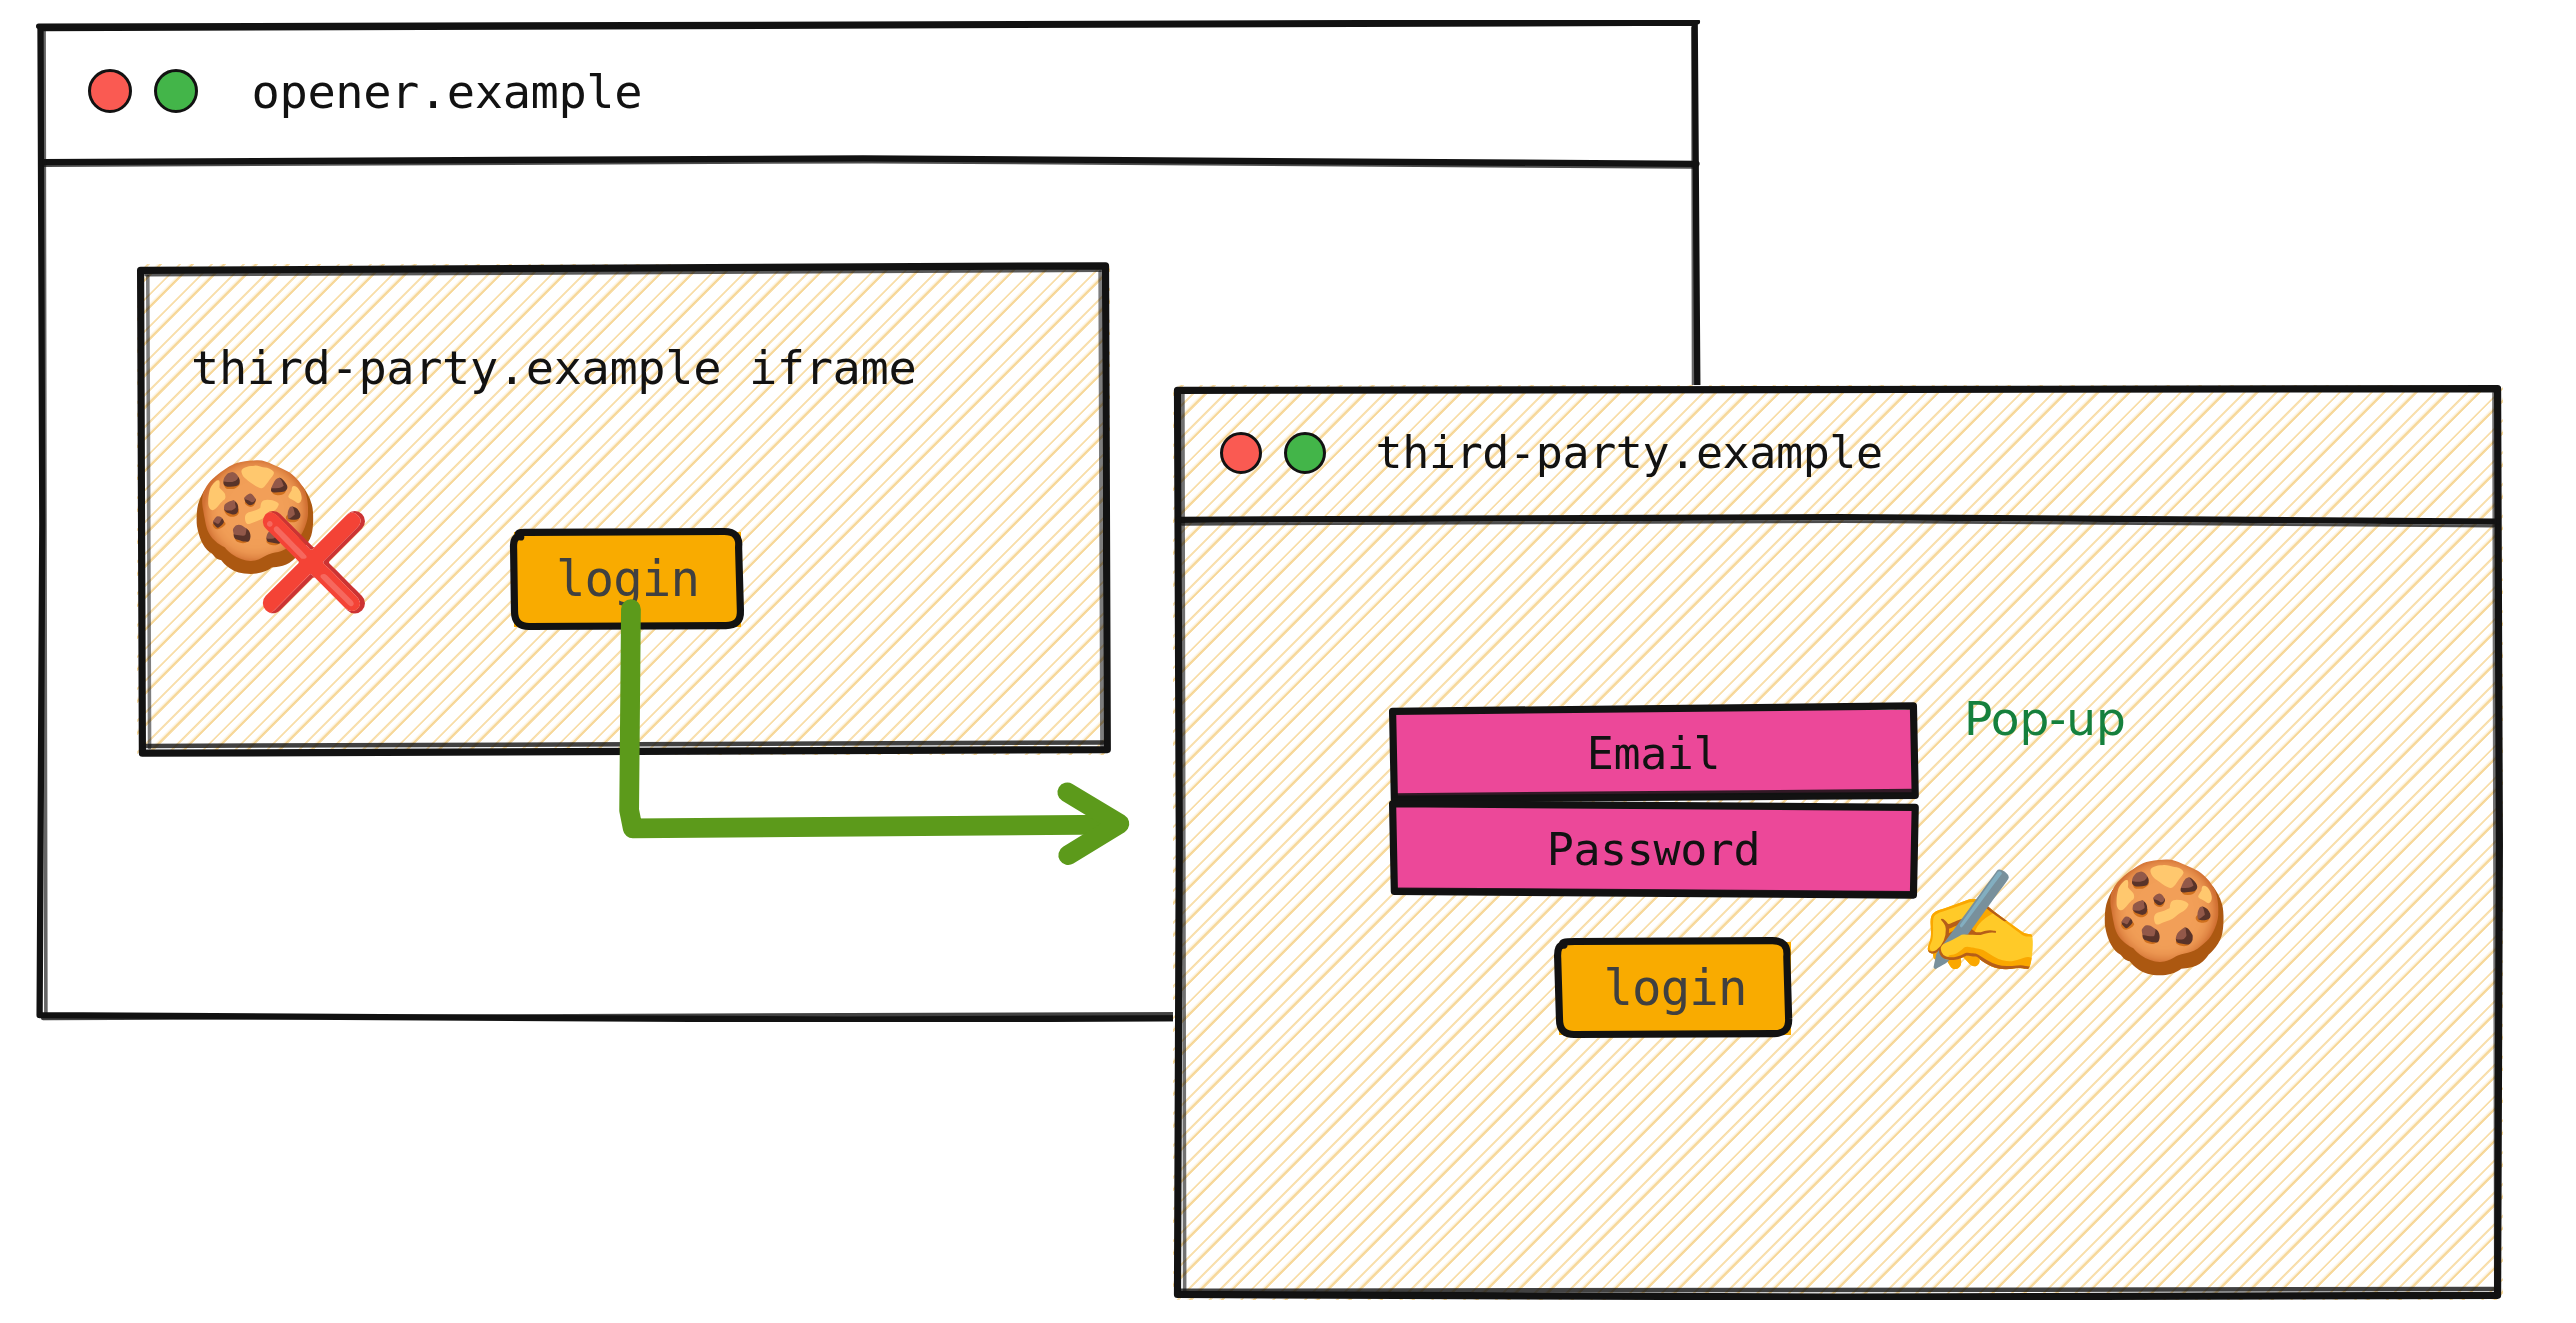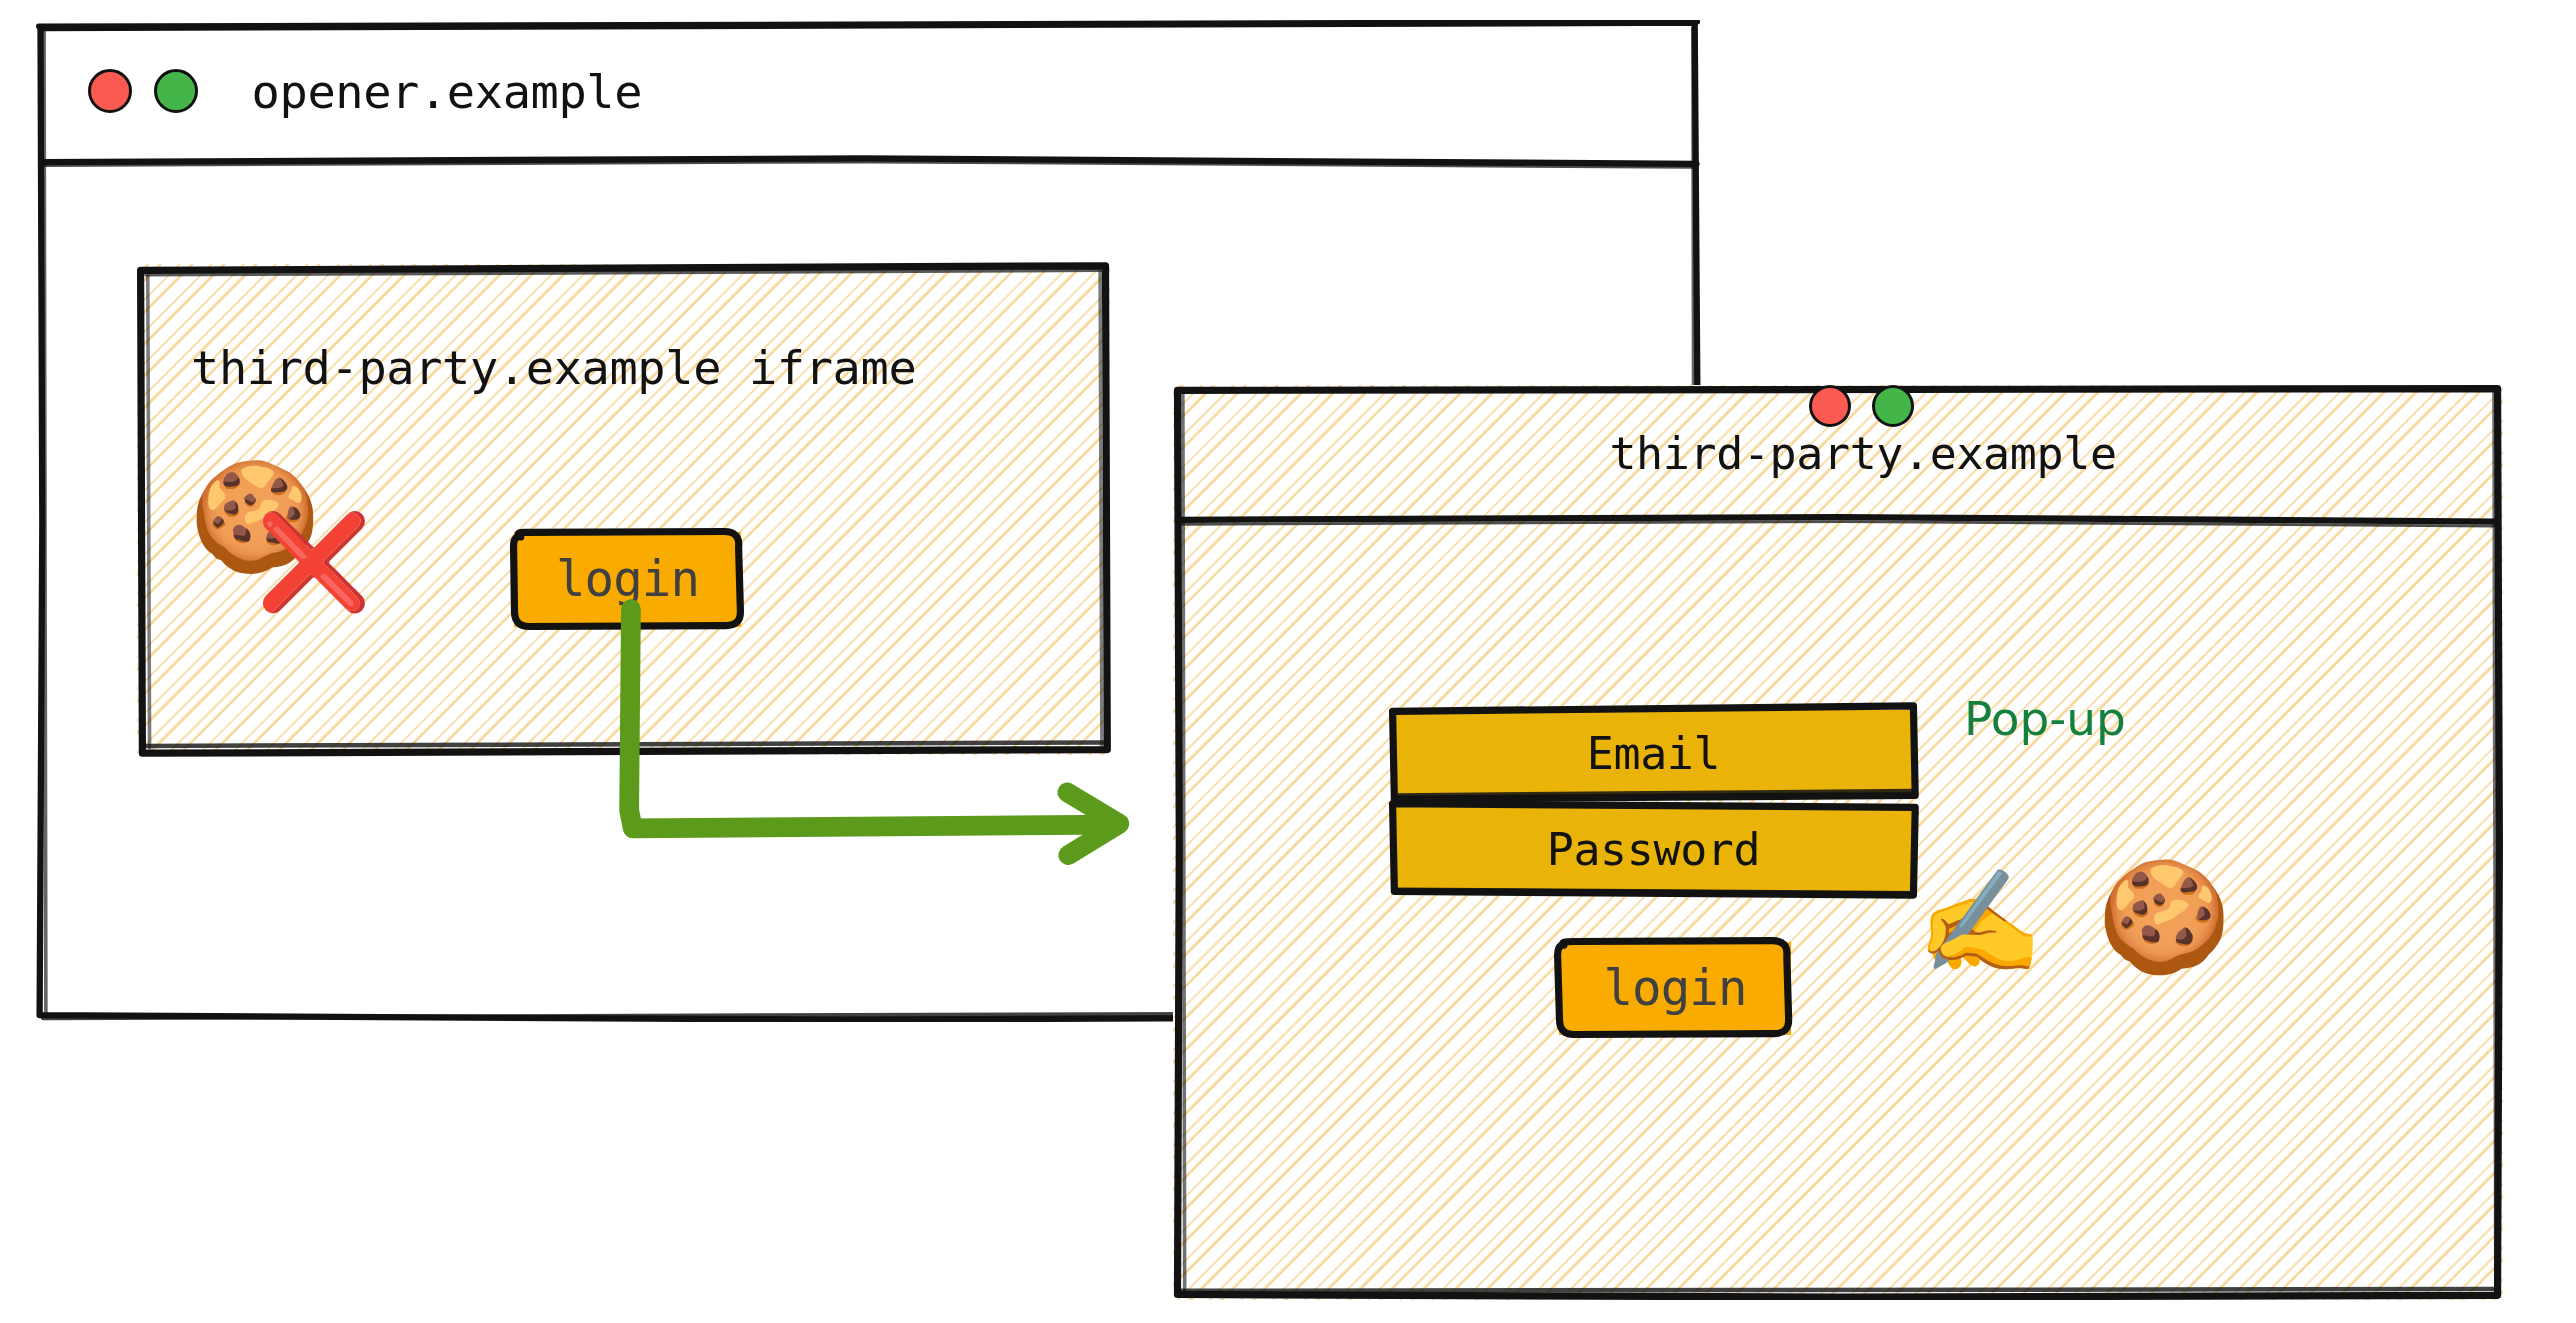--- a/index.html
+++ b/index.html
@@ -129,29 +129,29 @@
   }
 
   
   #popup-window {
     left: 1173px;
     top: 385px;
     width: 1330px;
     height: 915px;
     z-index: 30;
   }
-  #popup-window .titlebar { height: 135px; flex-direction: column; }
+  #popup-window .titlebar { height: 135px; }
   #popup-window .dots { margin-left: 47px; gap: 21.6px; }
   #popup-window .dot { width: 36px; height: 36px; }
   #popup-window .win-title { margin-left: 50px; font-size: 45px; }
 
   
   .field {
     position: absolute;
-    background: #eab308;
+    background: #ec4899;
     box-sizing: border-box;
     display: flex;
     align-items: center;
     justify-content: center;
   }
   .field-label {
     font-family: "DejaVu Sans Mono", monospace;
     font-size: 45px;
     color: #121212;
     letter-spacing: -0.4px;

